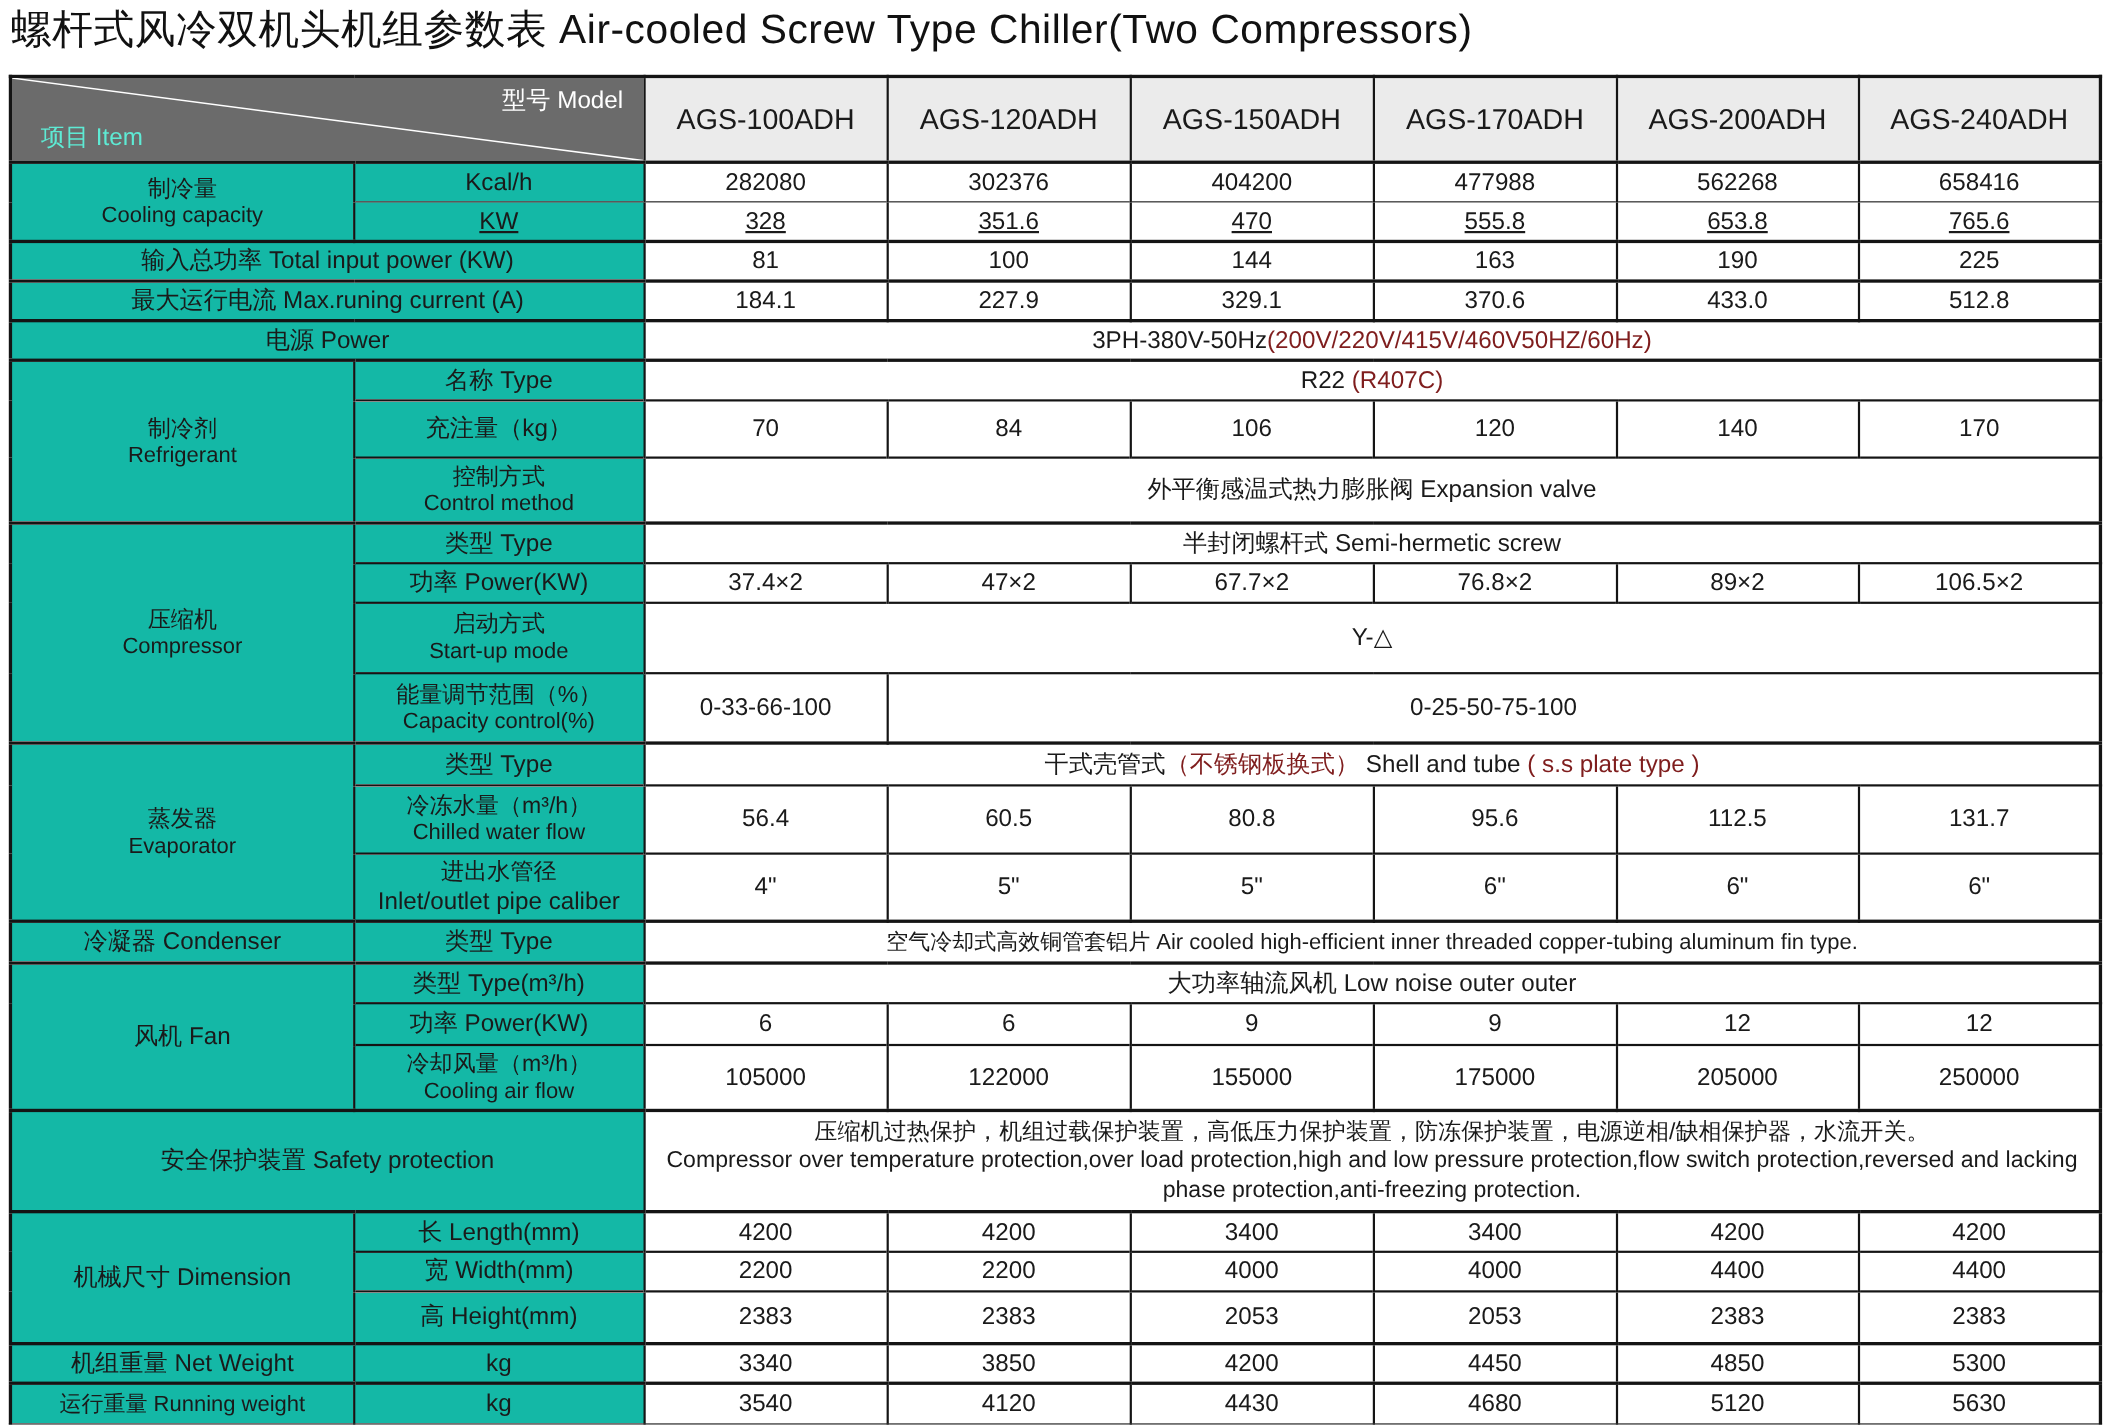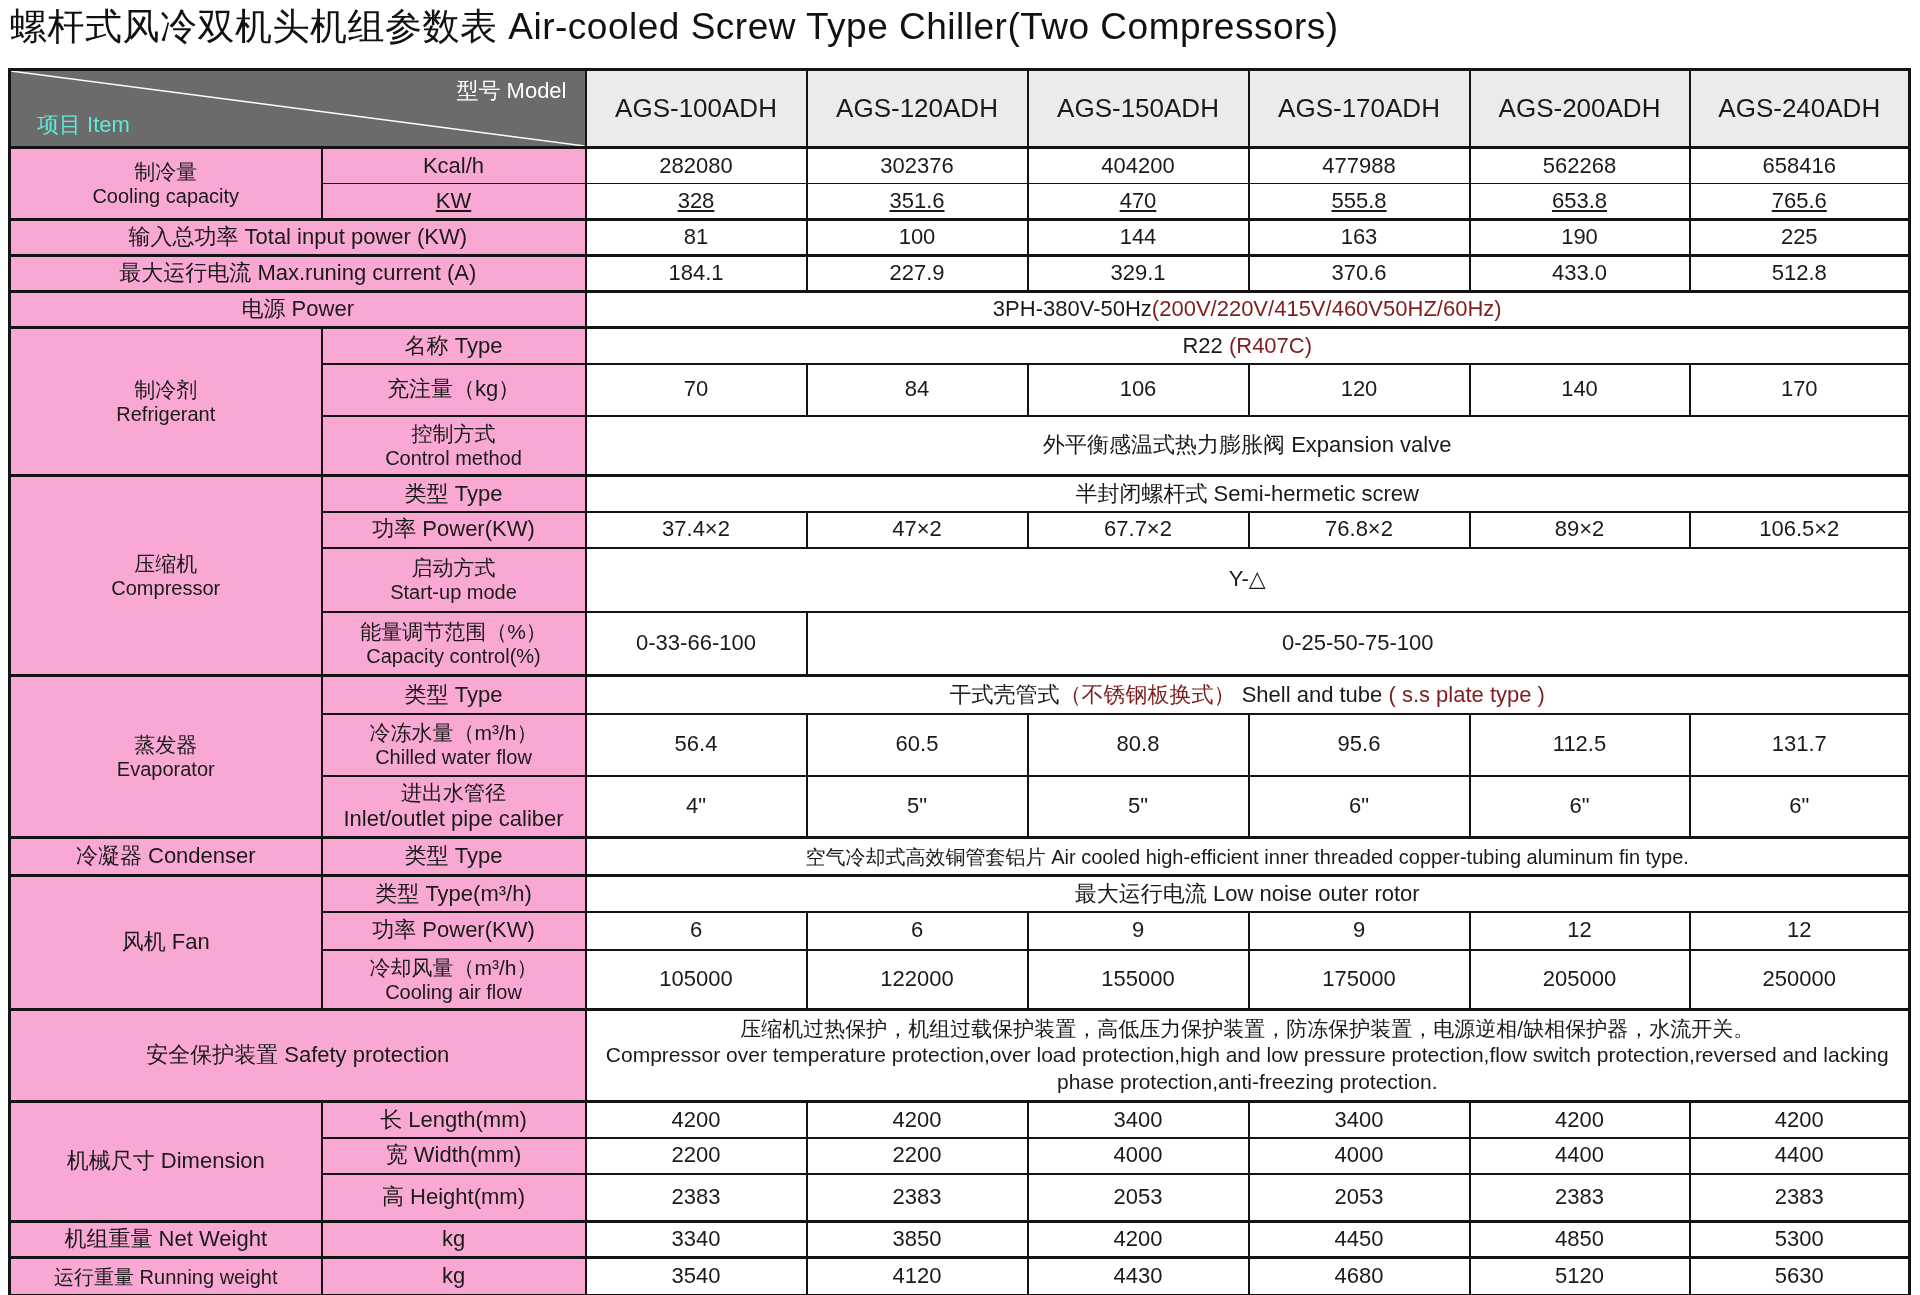--- a/index.html
+++ b/index.html
@@ -16,21 +16,21 @@
     border-collapse:collapse;table-layout:fixed;
     border:3px solid #141414;
   }
   td{
     border-left:2px solid #141414;border-top:2px solid #141414;
     text-align:center;vertical-align:middle;padding:0 4px;overflow:hidden;
     font-size:22px;line-height:1.2;
   }
   tr.sec>td{border-top-width:3px;}
   tr.thin>td{border-top-width:1px;text-decoration:underline;}
-  .green{background:#f9a8d4;}
+  .green{background:#14b8a6;}
   .gray{background:#ebebeb;font-size:26px;}
   .red{color:#7f1d1d;}
   .f20{font-size:20px;margin-top:38px;}
   .f17{font-size:22px;}
   .lbl2 .l1{font-size:21px;}
   .lbl2 .l2{font-size:20px;}
   .corner{
     background:#6b6b6b;position:relative;padding:0;
   }
   .corner svg{position:absolute;left:0;top:0;width:100%;height:100%;display:block;}
@@ -227,21 +227,21 @@
 
   <tr class="sec" style="height:38px">
     <td class="green">冷凝器  Condenser</td>
     <td class="green">类型  Type</td>
     <td colspan="6" class="f20">空气冷却式高效铜管套铝片  Air cooled high-efficient inner threaded copper-tubing aluminum fin type.</td>
   </tr>
 
   <tr class="sec" style="height:36px">
     <td class="green" rowspan="3">风机  Fan</td>
     <td class="green">类型  Type(m³/h)</td>
-    <td colspan="6">最大运行电流  Low noise outer rotor</td>
+    <td colspan="6">大功率轴流风机  Low noise outer outer</td>
   </tr>
 
   <tr style="height:38px">
     <td class="green">功率  Power(KW)</td>
     <td>6</td>
     <td>6</td>
     <td>9</td>
     <td>9</td>
     <td>12</td>
     <td>12</td>

